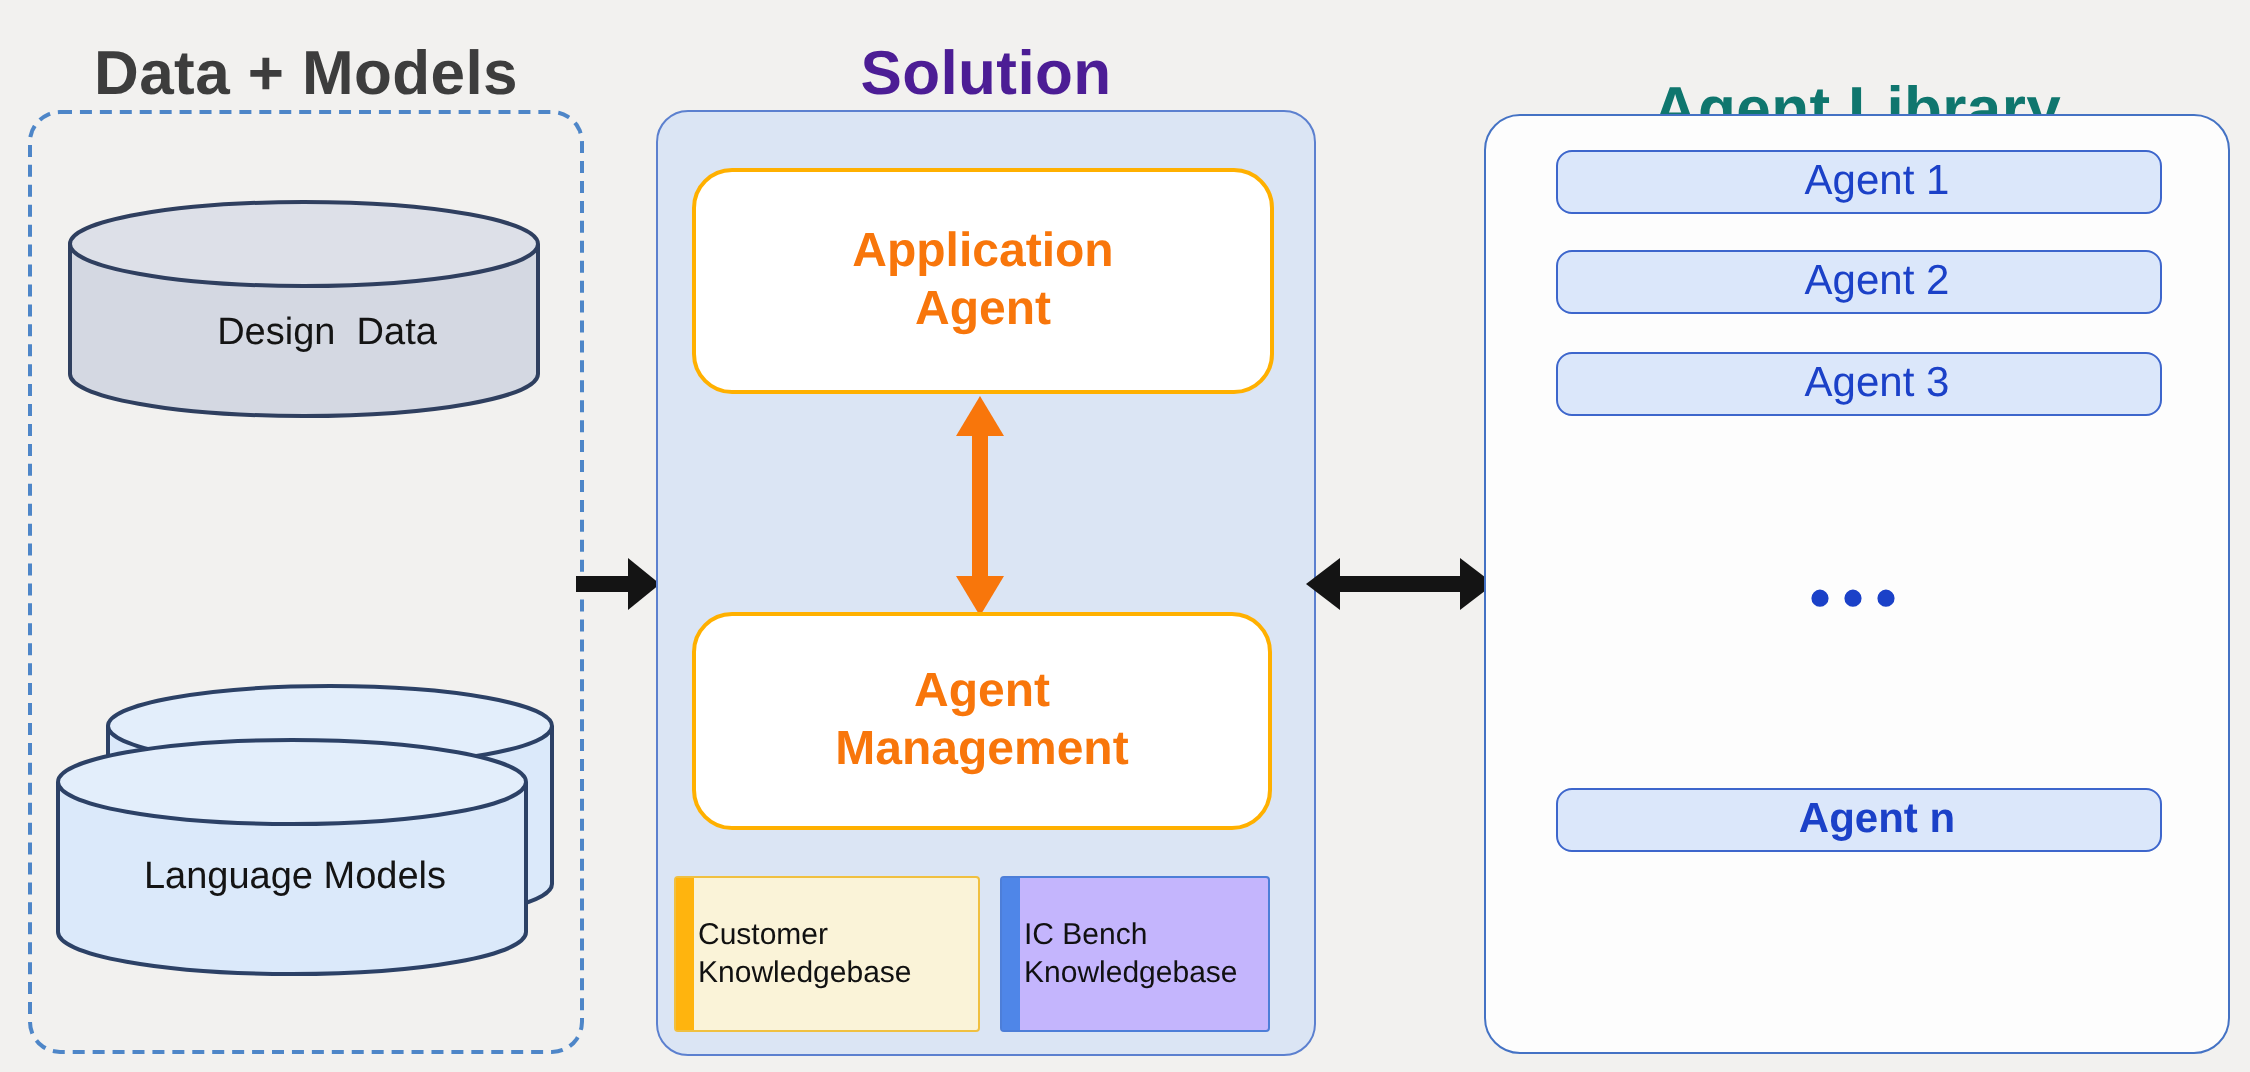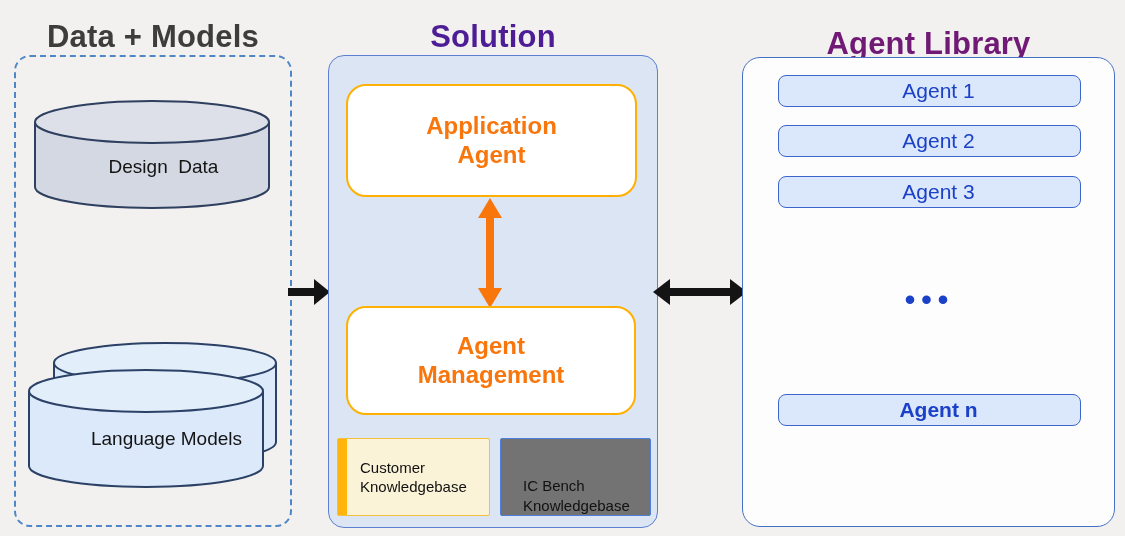--- a/index.html
+++ b/index.html
@@ -5,41 +5,41 @@
   * { margin:0; padding:0; box-sizing:border-box; }
   html,body { width:1125px; height:536px; }
   body { font-family:"Liberation Sans", sans-serif; background:#f2f1ef; position:relative; overflow:hidden; }
   .abs { position:absolute; }
   .stage { position:relative; width:1125px; height:536px; }
 
   
   .title { font-weight:800; font-size:31px; text-align:center; letter-spacing:0.2px;margin-top:13px; }
   .title-left { left:14px; top:6px; width:278px; color:#3d3d3d; }
   .title-mid { left:328px; top:6px; width:330px; color:#4c1d95; }
-  .title-right { left:742px; top:13px; width:373px; color:#701a75; }
+  .title-right { left:742px; top:24px; width:373px; color:#0f766e; }
 
   
   .panel-data { left:14px; top:55px; width:278px; height:472px; border:2px dashed #4e86c8; border-radius:16px; }
   .cyl-label { font-size:19px; color:#141414; text-align:center; }
   .pre { white-space:pre;padding-left:23px; }
   .preline { white-space:pre-line; }
 
   
   .panel-solution { left:328px; top:55px; width:330px; height:473px; background:#dbe5f4; border:1.5px solid #5c80cf; border-radius:16px; }
   .agent-box { background:#ffffff; border:2px solid #ffb000; border-radius:20px; display:flex; align-items:center; justify-content:center; }
   .agent-box .lbl { color:#f8760b; font-weight:800; font-size:24px; text-align:center; line-height:1.2; }
   .box-app { left:346px; top:84px; width:291px; height:113px; }
   .box-mgmt { left:346px; top:306px; width:290px; height:109px; }
 
   .kb { display:flex; align-items:stretch; border-radius:2px; }
   .kb-bar { width:9px; flex:0 0 9px; }
-  .kb-text { flex:1; display:flex; align-items:center; padding-left:13px; font-size:15px; color:#111; line-height:1.3; }
+  .kb-text { flex:1; display:flex; align-items:center; padding-left:2px; font-size:15px; color:#111; line-height:1.3; }
   .kb-customer { left:337px; top:438px; width:153px; height:78px; background:#faf3d8; border:1.5px solid #f0c040; }
   .kb-customer .kb-bar { background:#ffb40e; }
-  .kb-icbench { left:500px; top:438px; width:151px; height:78px; background:#737373; border:1.5px solid #4d7ed8;align-items:flex-end; }
+  .kb-icbench { left:500px; top:438px; width:135px; height:78px; background:#c4b5fd; border:1.5px solid #4d7ed8; }
   .kb-icbench .kb-bar { background:#4f86e8; }
 
   
   .panel-library { left:742px; top:57px; width:373px; height:470px; background:#fdfdfd; border:1.5px solid #4472c4; border-radius:18px; }
   .pill { left:778px; width:303px; height:32px; background:#dbe7fa; border:1.5px solid #3d66cc; border-radius:8px; display:flex; align-items:center; padding-left:18px; color:#1b41c8; font-size:21px;justify-content:center; }
   .pill-1 { top:75px; } .pill-2 { top:125px; } .pill-3 { top:176px; } .pill-n { top:394px;font-weight:bold; }
   .dots { left:778px; top:283px; width:303px; text-align:center; color:#1b41c8; font-size:30px; font-weight:800; letter-spacing:6px; }
 </style>
 </head>
 <body>
@@ -57,21 +57,21 @@
     <ellipse cx="118" cy="22" rx="117" ry="21" fill="#dde0e8" stroke="#2f3f5f" stroke-width="2"></ellipse>
   </svg>
   <div class="abs cyl-label pre" style="left:34px; top:156px; width:236px;">Design  Data</div>
 
   <svg class="abs" style="left:28px; top:342px;" width="252" height="148" viewBox="0 0 252 148">
     <path d="M26,21 L26,100 A111,20 0 0 0 248,100 L248,21" fill="#dbe9fa" stroke="#2c4166" stroke-width="2"></path>
     <ellipse cx="137" cy="21" rx="111" ry="20" fill="#e3eefb" stroke="#2c4166" stroke-width="2"></ellipse>
     <path d="M1,49 L1,124 A117,21 0 0 0 235,124 L235,49" fill="#dbe9fa" stroke="#2c4166" stroke-width="2"></path>
     <ellipse cx="118" cy="49" rx="117" ry="21" fill="#e3eefb" stroke="#2c4166" stroke-width="2"></ellipse>
   </svg>
-  <div class="abs cyl-label" style="left:30px; top:428px; width:235px;margin-left:19px;">Language Models</div>
+  <div class="abs cyl-label" style="left:30px; top:428px; width:235px;">Language Models</div>
 
   <svg class="abs" style="left:288px; top:277px;" width="42" height="30" viewBox="0 0 42 30">
     <rect x="0" y="11" width="27" height="8" fill="#141414"></rect>
     <polygon points="26,2 42,15 26,28" fill="#141414"></polygon>
   </svg>
 
   <div class="abs panel-solution"></div>
 
   <div class="abs agent-box box-app">
     <div class="lbl preline">Application

